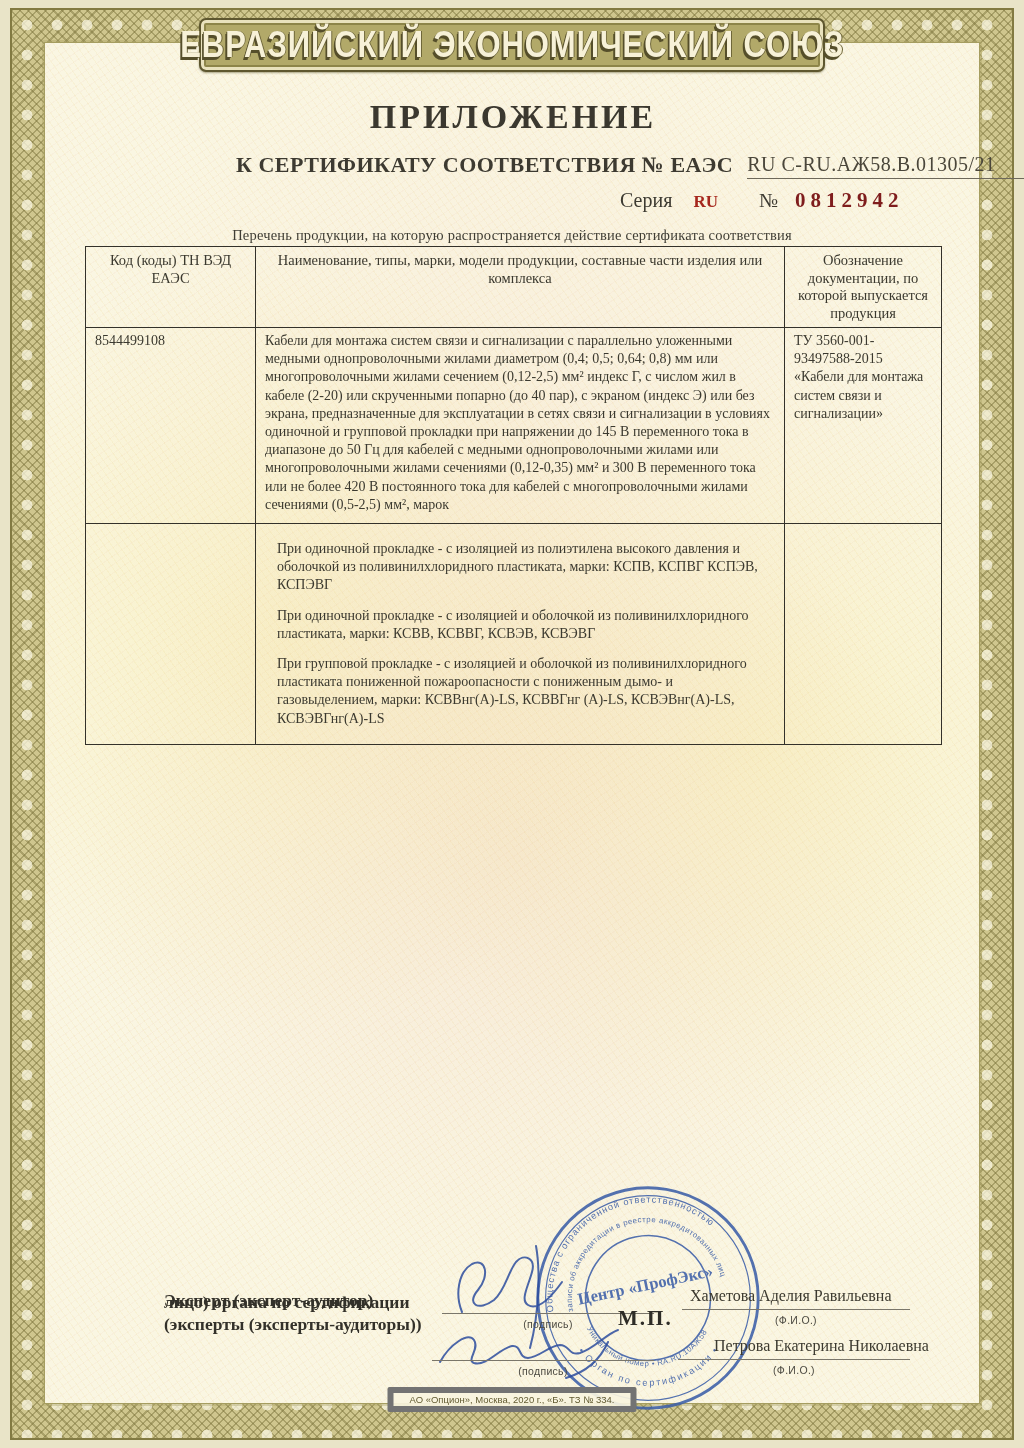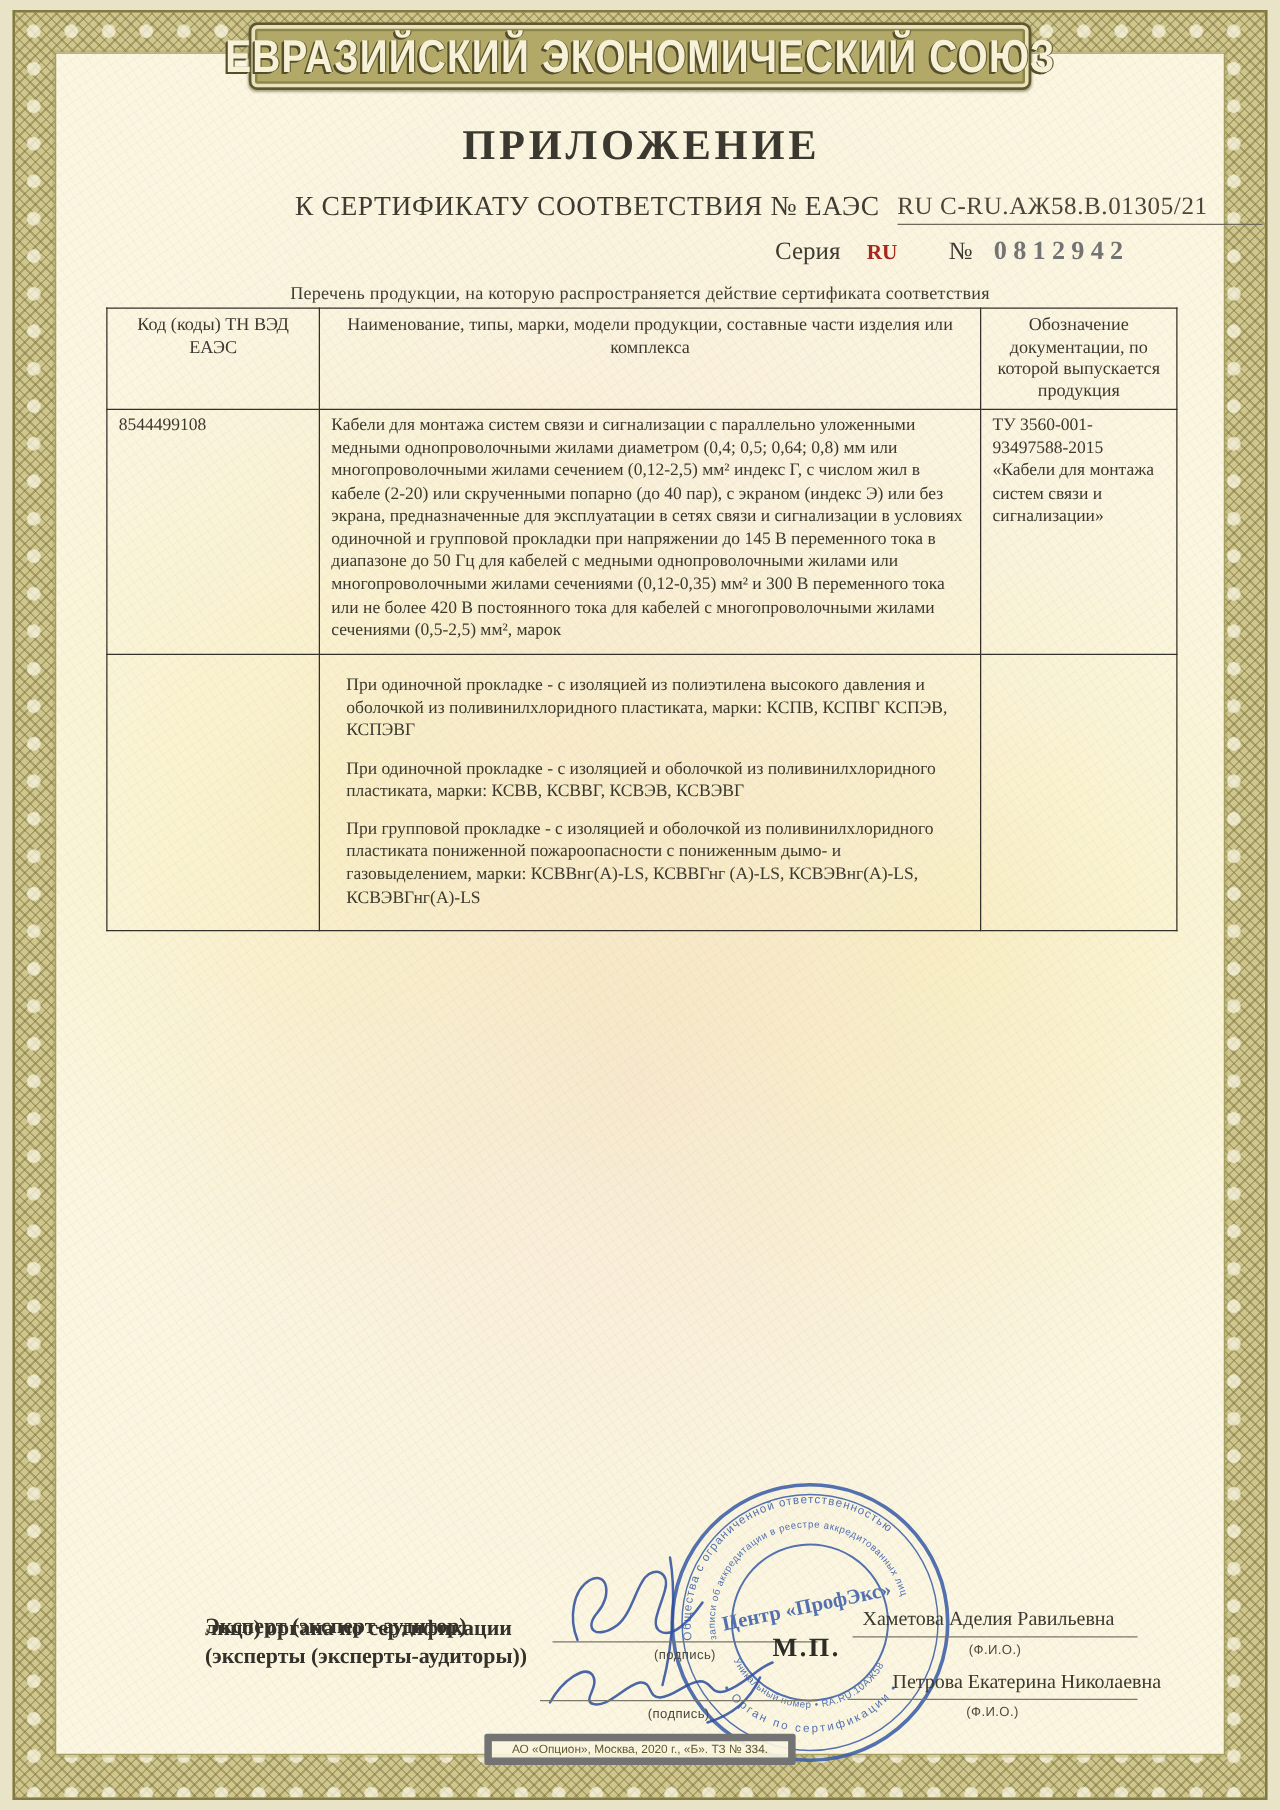--- a/index.html
+++ b/index.html
@@ -57,34 +57,34 @@
   
   .doc-title {
     position:absolute; left:2px; right:0; top:98px;
     text-align:center;
     font-weight:bold; font-size:34px; letter-spacing:3px; color:#3b382f;
   }
   .cert-line {
     position:absolute; left:236px; top:152px; width:760px;
     white-space:nowrap;
   }
-  .cert-label { font-weight:normal; font-size:22px; color:#3d3a31; letter-spacing:.5px; }
+  .cert-label { font-weight:bold; font-size:22px; color:#3d3a31; letter-spacing:.5px; }
   .cert-number {
     display:inline-block; margin-left:10px; min-width:292px;
     font-size:20px; color:#4a463a; letter-spacing:.5px;
     border-bottom:1.5px solid #6d685a; padding-bottom:2px;
     vertical-align:1px;
   }
   .series-line {
     position:absolute; left:620px; top:188px; white-space:nowrap;
     font-size:20px; color:#3d3a31;
   }
   .series-value { font-weight:bold; color:#a6271d; margin-left:16px; font-size:17px; }
   .num-sign { margin-left:36px; }
-  .blank-number { color:#737373; font-weight:bold; letter-spacing:5px; margin-left:12px; font-size:21px; }
+  .blank-number { color:#7f1d1d; font-weight:bold; letter-spacing:5px; margin-left:12px; font-size:21px; }
   .table-caption {
     position:absolute; left:0; right:0; top:227px;
     text-align:center; font-size:14.5px; color:#3f3d34; letter-spacing:.2px;
   }
   
   table.products {
     position:absolute; left:85px; top:246px; width:856px;
     border-collapse:collapse; table-layout:fixed;
   }
   table.products th, table.products td {

